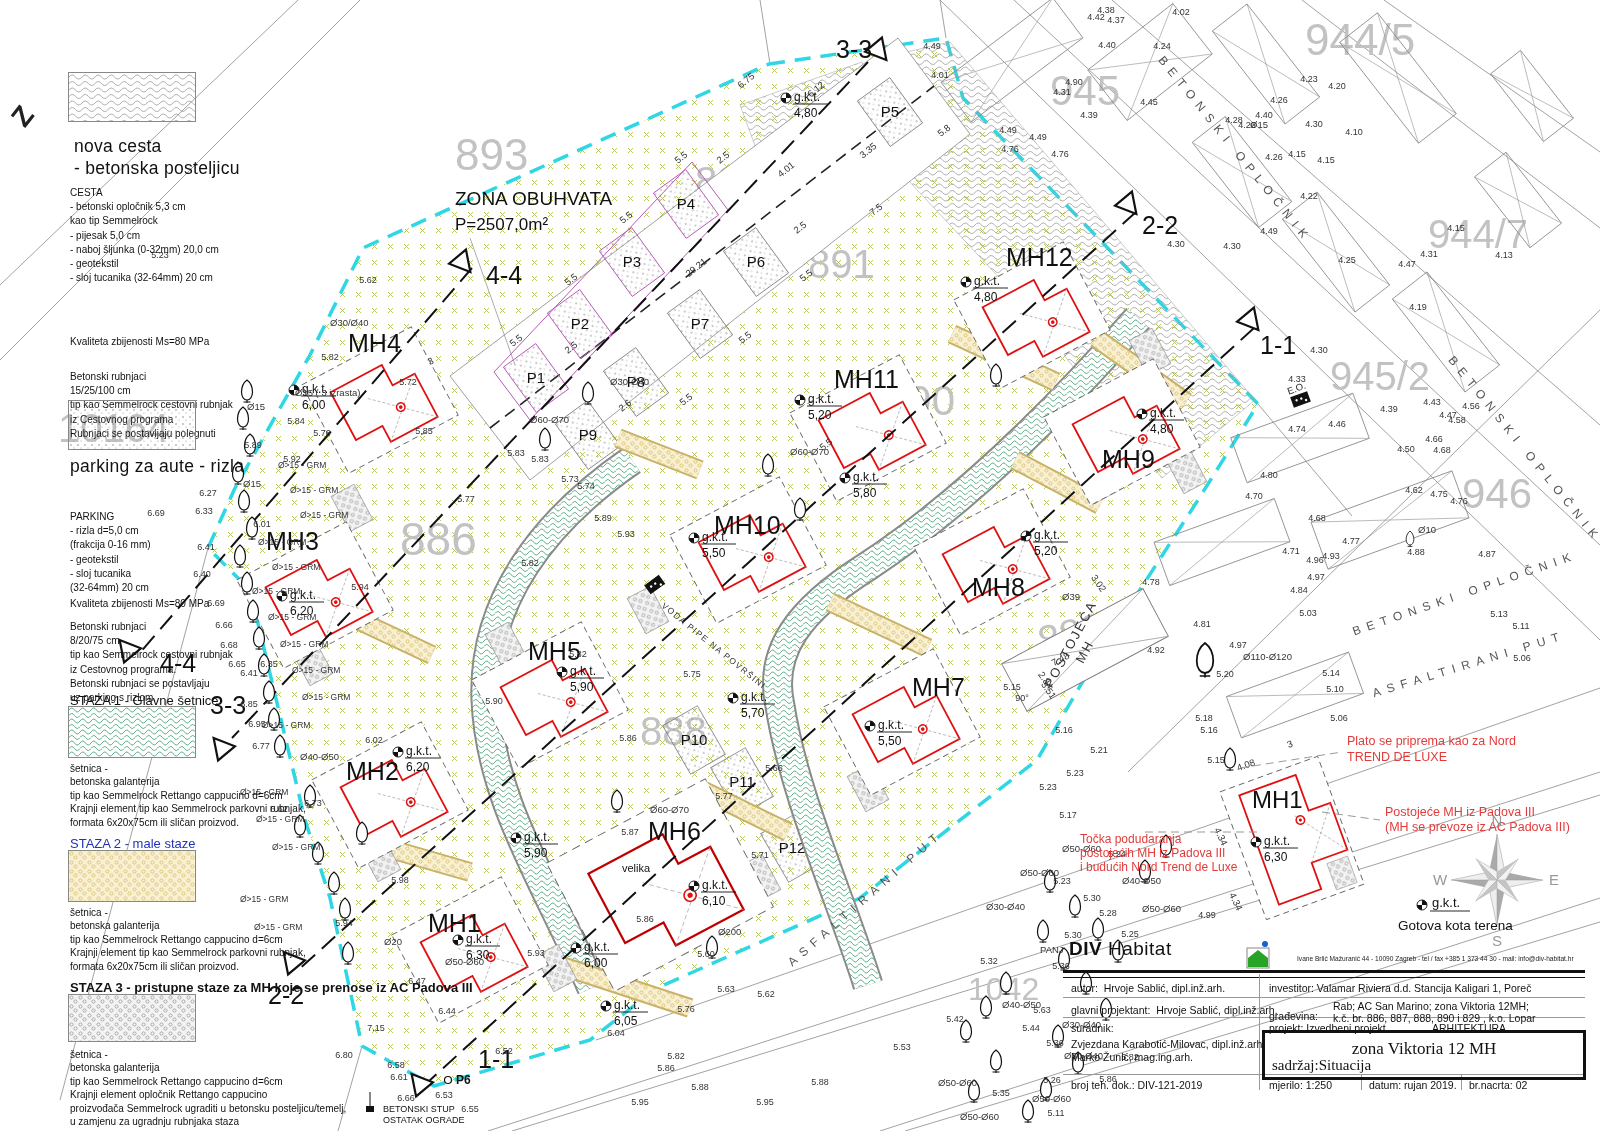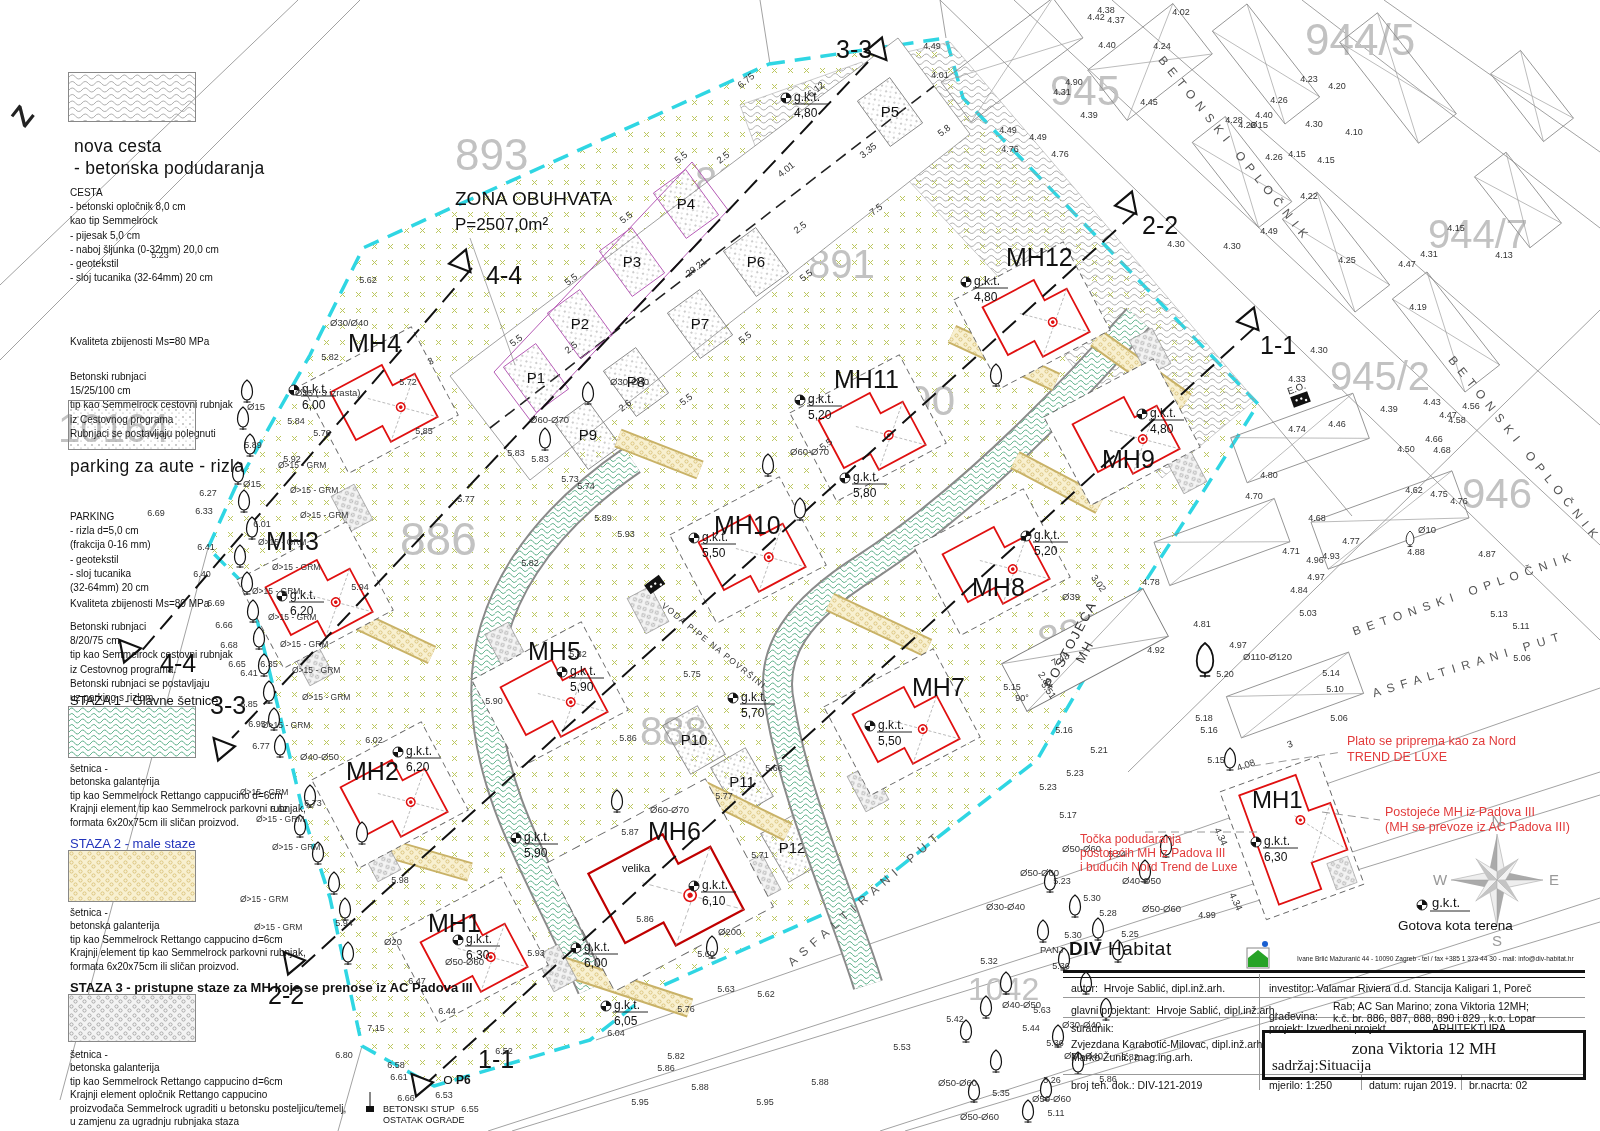--- a/index.html
+++ b/index.html
@@ -962,24 +962,24 @@
     <line x1="1430" y1="911" x2="1470" y2="911" stroke="#111" stroke-width="0.9"></line>
     <text x="1398" y="930" font-size="13.5" fill="#111">Gotova kota terena</text>
   </g>
 </svg>
 
 <div id="legend">
   <svg class="swatch" style="left:6px;top:8px;" width="126" height="48">
         <rect width="126" height="48" fill="url(#pat-wavy)"></rect>
       </svg>
   <div class="abs big" style="left:12px;top:72px;">nova cesta</div>
-  <div class="abs big" style="left:12px;top:94px;">- betonska podudaranja</div>
+  <div class="abs big" style="left:12px;top:94px;">- betonska posteljicu</div>
   <div class="abs lines" style="left:8px;top:122px;" id="cesta-lines">
         <div>CESTA</div>
-        <div>- betonski opločnik 8,0 cm</div>
+        <div>- betonski opločnik 5,3 cm</div>
         <div>kao tip Semmelrock</div>
         <div>- pijesak 5,0 cm</div>
         <div>- naboj šljunka (0-32mm) 20,0 cm</div>
         <div>- geotekstil</div>
         <div>- sloj tucanika (32-64mm) 20 cm</div>
       </div>
   <div class="abs" style="left:8px;top:272px;">Kvaliteta zbijenosti Ms=80 MPa</div>
   <div class="abs lines" style="left:8px;top:306px;" id="rub-road-lines">
         <div>Betonski rubnjaci</div>
         <div>15/25/100 cm</div>

